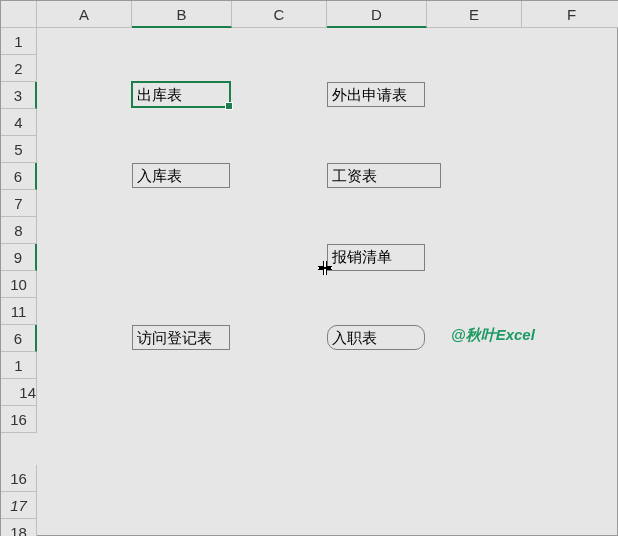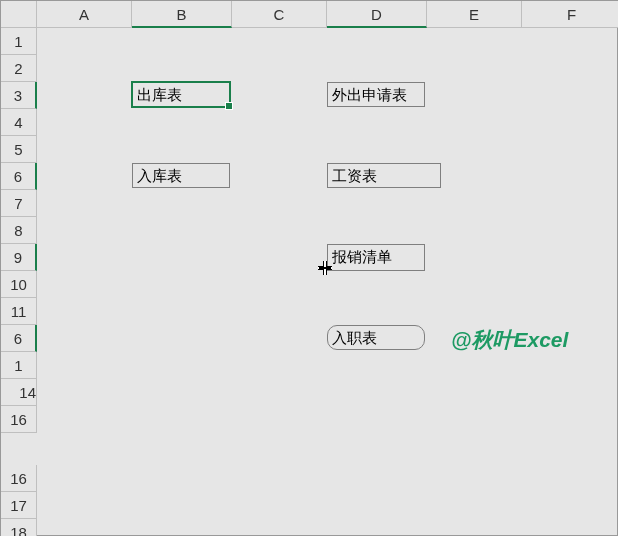--- a/index.html
+++ b/index.html
@@ -15,21 +15,21 @@
   .rowhdr{width:36px;height:27px;line-height:27px;text-align:center;color:#333;background:#e6e6e6;border-right:1px solid #bfbfbf;border-bottom:1px solid #bfbfbf;}
   .rowhdr.sel{border-right:2px solid #1a7f4b;}
   
   .grid{position:absolute;left:36px;top:27px;right:0;bottom:0;}
   
   .box{position:absolute;height:25px;line-height:23px;padding:0 4px;background:#e6e6e6;border:1px solid #7f7f7f;white-space:nowrap;overflow:hidden;}
   
   .active{position:absolute;border:2px solid #1a7f4b;pointer-events:none;}
   .active::after{content:"";position:absolute;right:-4px;bottom:-4px;width:6px;height:6px;background:#1a7f4b;border:1px solid #fff;}
   
-  .wm{position:absolute;color:#1d9a63;font-weight:bold;font-style:italic;font-size:21px;white-space:nowrap;}
+  .wm{position:absolute;color:#1d9a63;font-weight:bold;font-style:italic;font-size:15px;white-space:nowrap;}
   
   .cur{position:absolute;width:14px;height:14px;pointer-events:none;}
   .cur::before,.cur::after{content:"";position:absolute;background:#000;}
   .cur::before{left:6px;top:1px;width:2px;height:12px;}
   .cur::after{top:6px;left:1px;height:2px;width:12px;}
   .cur .h, .cur .v{position:absolute;background:#fff;}
   .cur .h{left:0;top:5px;height:4px;width:14px;border-top:1px solid #000;border-bottom:1px solid #000;}
   .cur .v{top:0;left:5px;width:4px;height:14px;border-left:1px solid #000;border-right:1px solid #000;}
 </style>
 </head>
@@ -59,32 +59,33 @@
       <div class="rowhdr" style="height: 27px; line-height: 27px;">7</div>
       <div class="rowhdr" style="height: 27px; line-height: 27px;">8</div>
       <div class="rowhdr sel" style="height: 27px; line-height: 27px;">9</div>
       <div class="rowhdr" style="height: 27px; line-height: 27px;">10</div>
       <div class="rowhdr" style="height: 27px; line-height: 27px;">11</div>
       <div class="rowhdr sel" style="height: 27px; line-height: 27px;">6</div>
       <div class="rowhdr" style="height: 27px; line-height: 27px;">1</div>
       <div class="rowhdr" style="height: 27px; line-height: 27px; text-align: right;">14</div>
       <div class="rowhdr" style="height: 27px; line-height: 27px;">16</div>
       <div class="rowhdr" style="height: 27px; line-height: 27px; margin-top: 32px;">16</div>
-      <div class="rowhdr" style="height: 27px; line-height: 27px;">17</div>
+      <div class="rowhdr" style="height: 27px; line-height: 27px; font-style: italic;">17</div>
       <div class="rowhdr" style="height: 27px; line-height: 27px;">18</div>
       <div class="rowhdr" style="height: 27px; line-height: 27px;">19</div>
     </div>
 
   <div class="grid">
 
   <div class="box" style="left: 95px; top: 54px; width: 98px; height: 25px; line-height: 23px;">出库表</div>
       <div class="box" style="left: 290px; top: 54px; width: 98px; height: 25px; line-height: 23px;">外出申请表</div>
       <div class="box" style="left: 95px; top: 135px; width: 98px; height: 25px; line-height: 23px;">入库表</div>
       <div class="box" style="left: 290px; top: 135px; width: 114px; height: 25px; line-height: 23px;">工资表</div>
       <div class="box" style="left: 290px; top: 216px; width: 98px; height: 27px; line-height: 23px;">报销清单</div>
+      <div class="box" style="left: 95px; top: 297px; width: 98px; height: 25px; line-height: 23px;">访问登记表</div>
       <div class="box" style="left: 290px; top: 297px; width: 98px; height: 25px; line-height: 23px; border-radius: 10px;">入职表</div>
       <div class="active" style="left: 94px; top: 53px; width: 100px; height: 27px;"></div>
     </div>
 
 <div class="wm" style="left: 450px; top: 325px;">@秋叶Excel</div>
     <div class="cur" style="left: 317px; top: 260px;">
       <span class="h"></span>
       <span class="v"></span>
     </div>
   </div>

